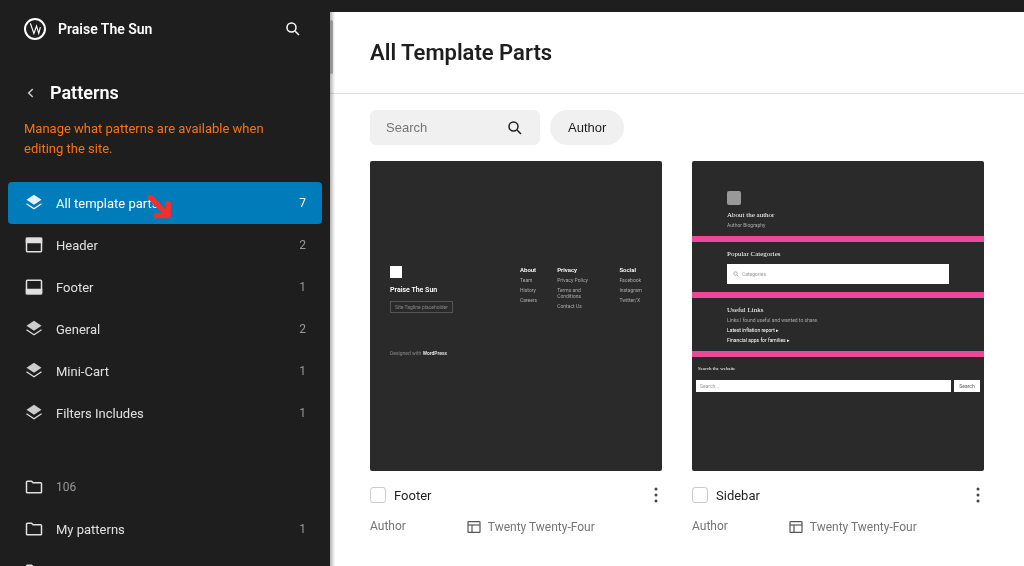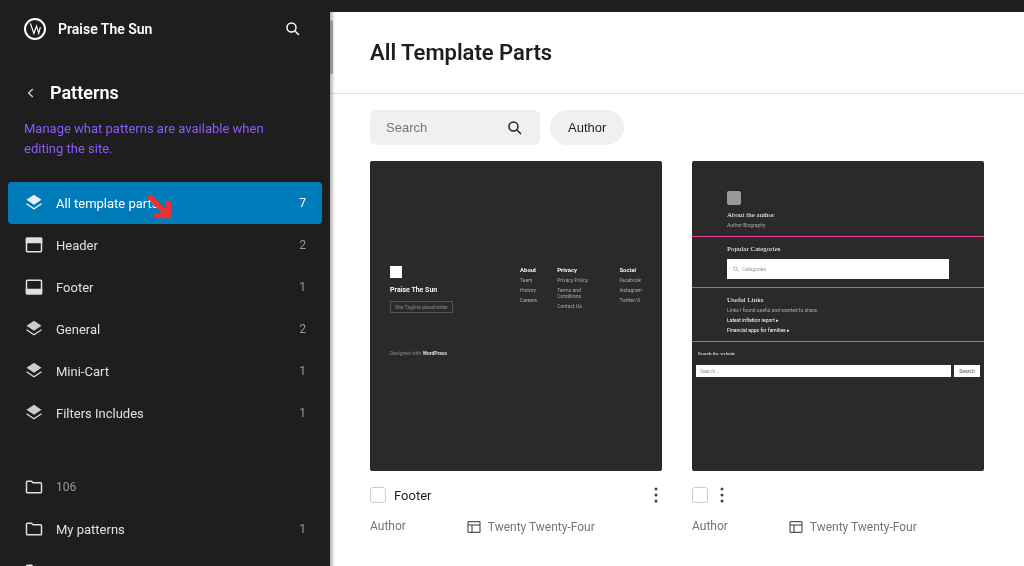--- a/index.html
+++ b/index.html
@@ -8,21 +8,21 @@
     .sidebar { width: 330px; background: #1e1e1e; color: #fff; display: flex; flex-direction: column; position: relative; }
     .sidebar-header { display: flex; align-items: center; padding: 16px 24px; justify-content: space-between; }
     .sidebar-header-left { display: flex; align-items: center; gap: 12px; }
     .wp-logo { width: 22px; height: 22px; border: 2px solid #fff; border-radius: 50%; display: flex; align-items: center; justify-content: center; font-size: 12px; font-weight: bold; }
     .site-name { font-size: 14px; font-weight: 600; }
     .search-btn { background: none; border: none; color: #fff; cursor: pointer; padding: 4px; }
     
     .section-header { padding: 24px 24px 8px; display: flex; align-items: center; gap: 12px; }
     .back-chevron { font-size: 16px; color: #ccc; cursor: pointer; }
     .section-title { font-size: 18px; font-weight: 600; }
-    .section-desc { padding: 8px 24px 16px; font-size: 13px; color: #8b5cf6; line-height: 1.5; }
+    .section-desc { padding: 8px 24px 16px; font-size: 13px; color: #f97316; line-height: 1.5; }
     
     .nav-list { list-style: none; padding: 8px; }
     .nav-item { display: flex; align-items: center; padding: 11px 16px; border-radius: 4px; cursor: pointer; font-size: 13px; color: #e0e0e0; }
     .nav-item.active { background: #007cba; color: #fff; }
     .nav-item-icon { width: 20px; height: 20px; margin-right: 12px; display: flex; align-items: center; justify-content: center; }
     .nav-item-label { flex: 1; }
     .nav-item-count { font-size: 12px; color: #999; }
     .nav-item.active .nav-item-count { color: #fff; }
     
     .divider { height: 1px; background: #3a3a3a; margin: 8px 24px; }
@@ -51,21 +51,21 @@
     .fp-title { font-size: 7px; color: #fff; font-weight: 600; }
     .fp-tagline { font-size: 5px; color: #888; margin-top: 4px; border: 0.5px solid #555; padding: 2px 4px; display: inline-block; }
     .fp-cols { display: flex; gap: 20px; position: absolute; top: 0; left: 130px; }
     .fp-col { display: flex; flex-direction: column; gap: 4px; }
     .fp-col-head { font-size: 6px; color: #fff; font-weight: 600; }
     .fp-col-item { font-size: 5px; color: #aaa; }
     .fp-foot { position: absolute; bottom: 115px; left: 20px; font-size: 5px; color: #888; }
     .fp-foot strong { color: #ddd; }
     
     
-    .sp-section { border-bottom: 1px solid #ec4899; padding: 8px 35px; }
+    .sp-section { border-bottom: 6px solid #ec4899; padding: 8px 35px; }
     .sp-avatar { width: 14px; height: 14px; background: #999; border-radius: 2px; margin-top: 22px; margin-bottom: 6px; }
     .sp-heading { font-size: 7px; color: #fff; font-family: serif; margin-bottom: 3px; }
     .sp-sub { font-size: 5px; color: #aaa; }
     .sp-searchbox { background: #fff; height: 20px; margin-top: 6px; display: flex; align-items: center; padding: 0 6px; }
     .sp-searchbox-text { font-size: 5px; color: #999; }
     .sp-link { font-size: 5px; color: #fff; margin-top: 4px; }
     .sp-link::after { content: " ▸"; }
     .sp-bottom { display: flex; gap: 3px; padding: 6px 4px 0 4px; }
     .sp-bottom-label { font-size: 5px; color: #fff; padding: 3px 2px; }
     .sp-bottom-input { flex: 1; height: 12px; background: #fff; font-size: 5px; color: #999; padding: 3px 4px; }
@@ -310,20 +310,21 @@
         <div style="padding:6px 4px 0">
           <div class="sp-bottom-label" style="font-family:serif">Search the website</div>
         </div>
         <div class="sp-bottom">
           <div class="sp-bottom-input">Search...</div>
           <div class="sp-bottom-btn">Search</div>
         </div>
       </div>
       <div class="card-footer">
         <div class="card-check"></div>
+        <span class="card-title">Sidebar</span>
         <button class="card-more">
           <svg width="4" height="16" viewBox="0 0 4 16" fill="#444">
               <circle cx="2" cy="2" r="1.5"></circle>
               <circle cx="2" cy="8" r="1.5"></circle>
               <circle cx="2" cy="14" r="1.5"></circle>
             </svg>
         </button>
       </div>
       <div class="card-meta">
         <span>Author</span>

